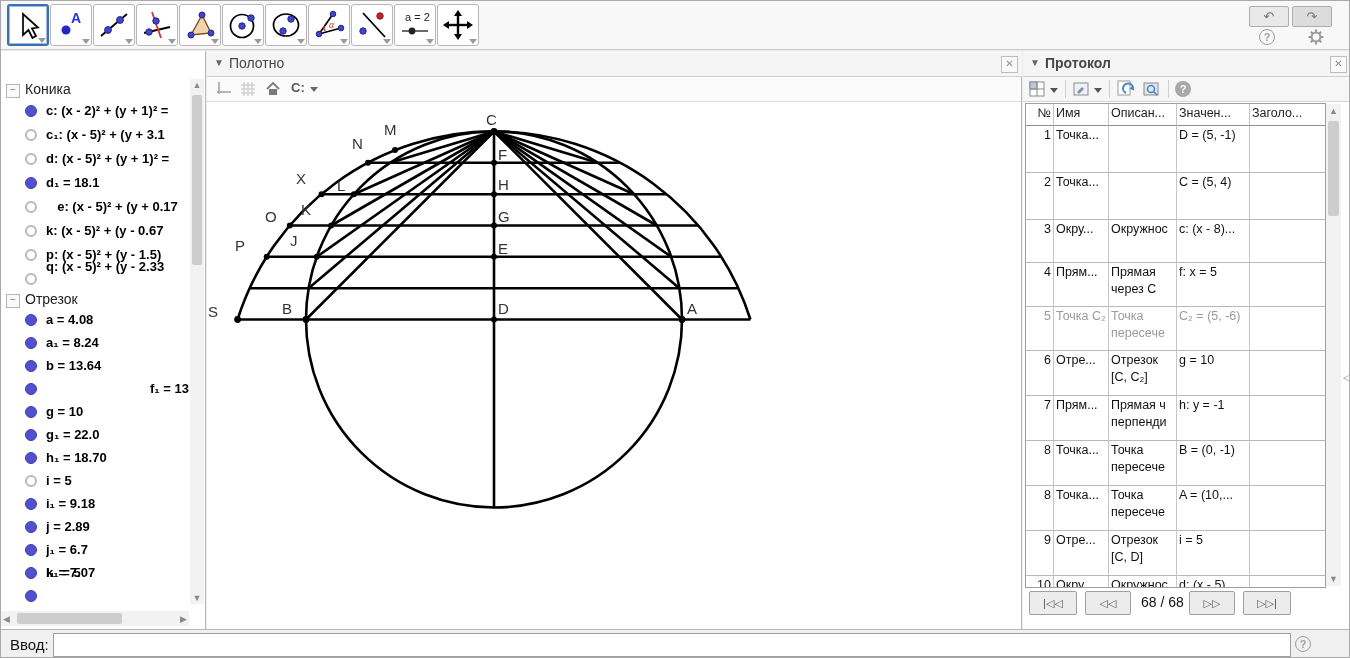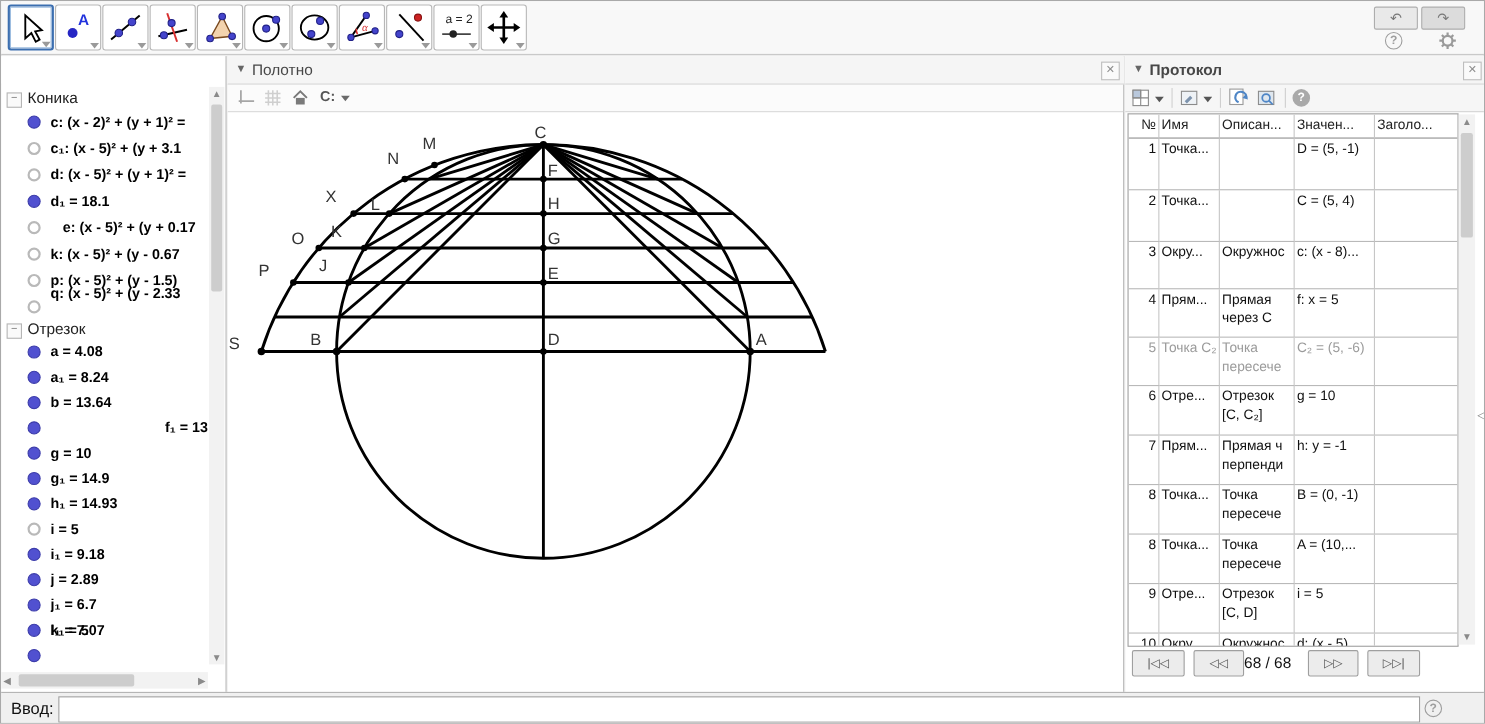--- a/index.html
+++ b/index.html
@@ -230,23 +230,23 @@
       <div class="obj" style="top:261px;">a = 4.08</div>
     <div class="marble filled" style="top:286px;"></div>
       <div class="obj" style="top:284px;">a₁ = 8.24</div>
     <div class="marble filled" style="top:309px;"></div>
       <div class="obj" style="top:307px;">b = 13.64</div>
     <div class="marble filled" style="top:332px;"></div>
       <div class="obj" style="top:330px;text-align:right;">f₁ = 13</div>
     <div class="marble filled" style="top:355px;"></div>
       <div class="obj" style="top:353px;">g = 10</div>
     <div class="marble filled" style="top:378px;"></div>
-      <div class="obj" style="top:376px;">g₁ = 14.9</div>
+      <div class="obj" style="top:376px;">g₁ = 22.0</div>
     <div class="marble filled" style="top:401px;"></div>
-      <div class="obj" style="top:399px;">h₁ = 14.93</div>
+      <div class="obj" style="top:399px;">h₁ = 18.70</div>
     <div class="marble hollow" style="top:424px;"></div>
       <div class="obj" style="top:422px;">i = 5</div>
     <div class="marble filled" style="top:447px;"></div>
       <div class="obj" style="top:445px;">i₁ = 9.18</div>
     <div class="marble filled" style="top:470px;"></div>
       <div class="obj" style="top:468px;">j = 2.89</div>
     <div class="marble filled" style="top:493px;"></div>
       <div class="obj" style="top:491px;">j₁ = 6.7</div>
     <div class="marble filled" style="top:516px;"></div>
       <div class="obj" style="top:514px;">k₁ = 5</div>
@@ -499,21 +499,21 @@
     <div class="sb-v" style="left:303px;top:53px;width:15px;height:482px;">
       <div class="sb-arrow" style="left:0;top:2px;width:15px;">▲</div>
       <div class="sb-thumb" style="left:2px;top:17px;width:11px;height:95px;"></div>
       <div class="sb-arrow" style="left:0;bottom:2px;width:15px;">▼</div>
     </div>
     <div style="position:absolute;left:320px;top:320px;color:#8a8a8a;font-size:11px;">◁</div>
 
     <div id="pnav">
       <div class="navbtn" style="left:6px;width:48px;">|◁◁</div>
       <div class="navbtn" style="left:62px;width:46px;">◁◁</div>
-      <div id="navpos" style="left:108px;">68 / 68</div>
+      <div id="navpos" style="left:118px;">68 / 68</div>
       <div class="navbtn" style="left:166px;width:46px;">▷▷</div>
       <div class="navbtn" style="left:220px;width:48px;">▷▷|</div>
     </div>
   </div>
 
   <div id="inputbar">
     <label>Ввод:</label>
     <input type="text" value="" style="">
     <div class="helpcirc" style="left:1294px;top:6px;">?</div>
   </div>

